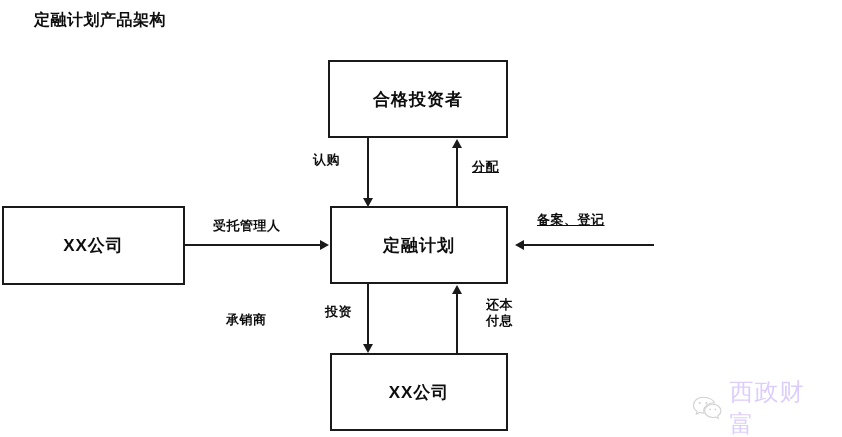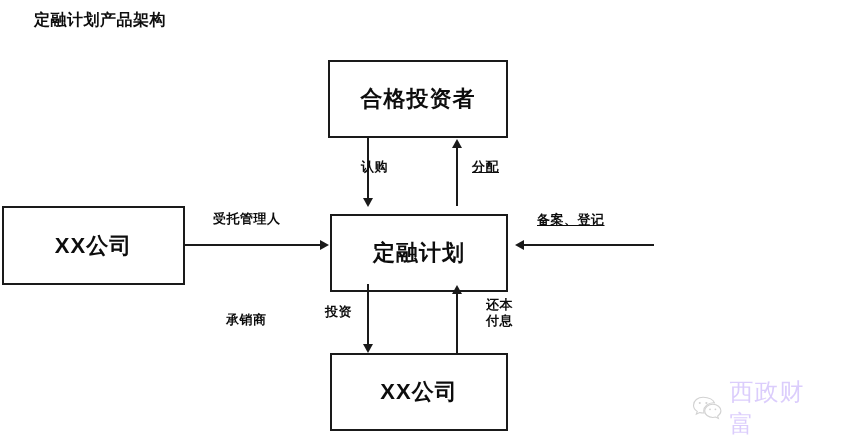--- a/index.html
+++ b/index.html
@@ -28,28 +28,28 @@
     white-space: nowrap;
   }
   .node {
     position: absolute;
     box-sizing: border-box;
     border: 2px solid #1a1a1a;
     background: #ffffff;
     display: flex;
     align-items: center;
     justify-content: center;
-    font-size: 22px;
+    font-size: 17px;
     font-weight: bold;
     color: #0d0d0d;
     letter-spacing: 1px;
   }
   
   #node-top      { left: 328px; top: 60px;  width: 180px; height: 78px; }
-  #node-center   { left: 330px; top: 214px; width: 178px; height: 78px; }
+  #node-center   { left: 330px; top: 206px; width: 178px; height: 78px; }
   #node-left     { left: 2px;   top: 206px; width: 183px; height: 79px; }
   #node-right    { left: 654px; top: 206px; width: 179px; height: 79px; }
   #node-bottom   { left: 330px; top: 353px; width: 178px; height: 78px; }
 
   
   .line {
     position: absolute;
     background: #1a1a1a;
   }
   .vline { width: 2px; }
@@ -130,29 +130,29 @@
     <span>定融计划</span>
   </div>
 
 
   <div class="node" id="node-bottom">
     <span>XX公司</span>
   </div>
 
   <div class="line vline" style="left:367px; top:138px; height:62px;"></div>
   <div class="arrow arrow-down" style="left:363px; top:198px;"></div>
-  <div class="edge-label" style="left:313px; top:159px;margin-left:48px;">认购</div>
+  <div class="edge-label" style="left:313px; top:152px;">认购</div>
 
   <div class="line vline" style="left:456px; top:147px; height:59px;"></div>
   <div class="arrow arrow-up" style="left:452px; top:139px;"></div>
   <div class="edge-label" style="left:472px; top:159px;text-decoration:underline;">分配</div>
 
   <div class="line hline" style="left:185px; top:244px; width:137px;"></div>
   <div class="arrow arrow-right" style="left:320px; top:240px;"></div>
-  <div class="edge-label" style="left:213px; top:211px;">受托管理人</div>
+  <div class="edge-label" style="left:213px; top:219px;font-family:Liberation Mono, monospace;">受托管理人</div>
   <div class="edge-label" style="left:226px; top:264px;margin-top:48px;">承销商</div>
 
   <div class="line hline" style="left:524px; top:244px; width:130px;"></div>
   <div class="arrow arrow-left" style="left:515px; top:240px;"></div>
   <div class="edge-label" style="left:537px; top:212px;text-decoration:underline;">备案、登记</div>
 
   <div class="line vline" style="left:367px; top:284px; height:62px;"></div>
   <div class="arrow arrow-down" style="left:363px; top:344px;"></div>
   <div class="edge-label" style="left:325px; top:304px;">投资</div>
 

